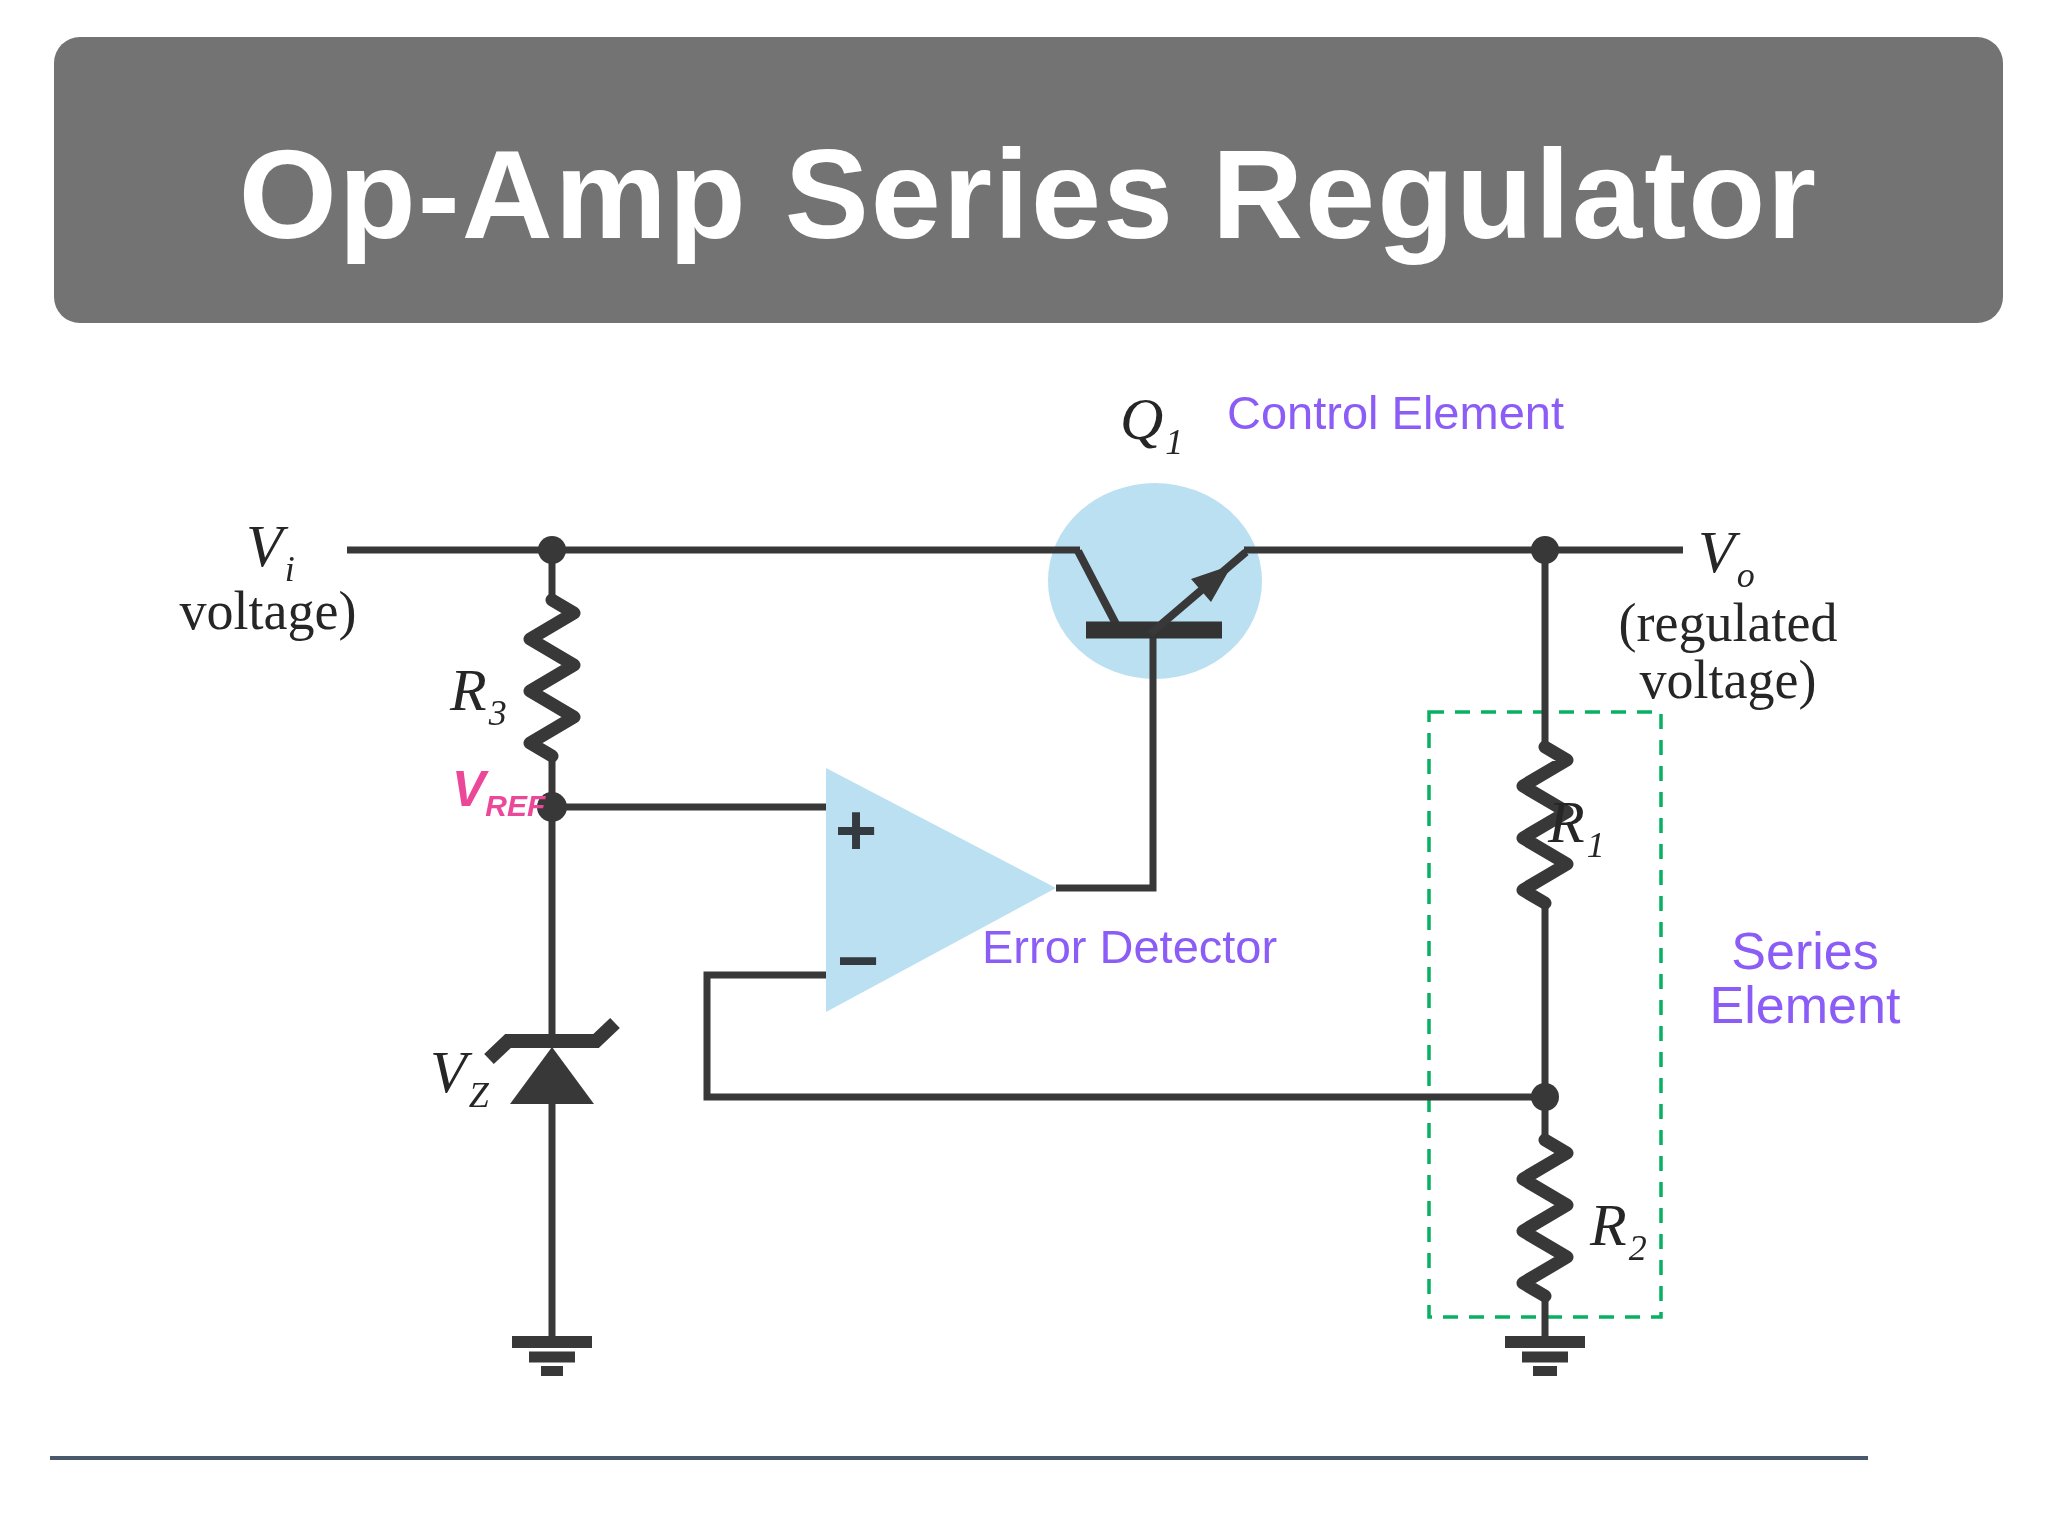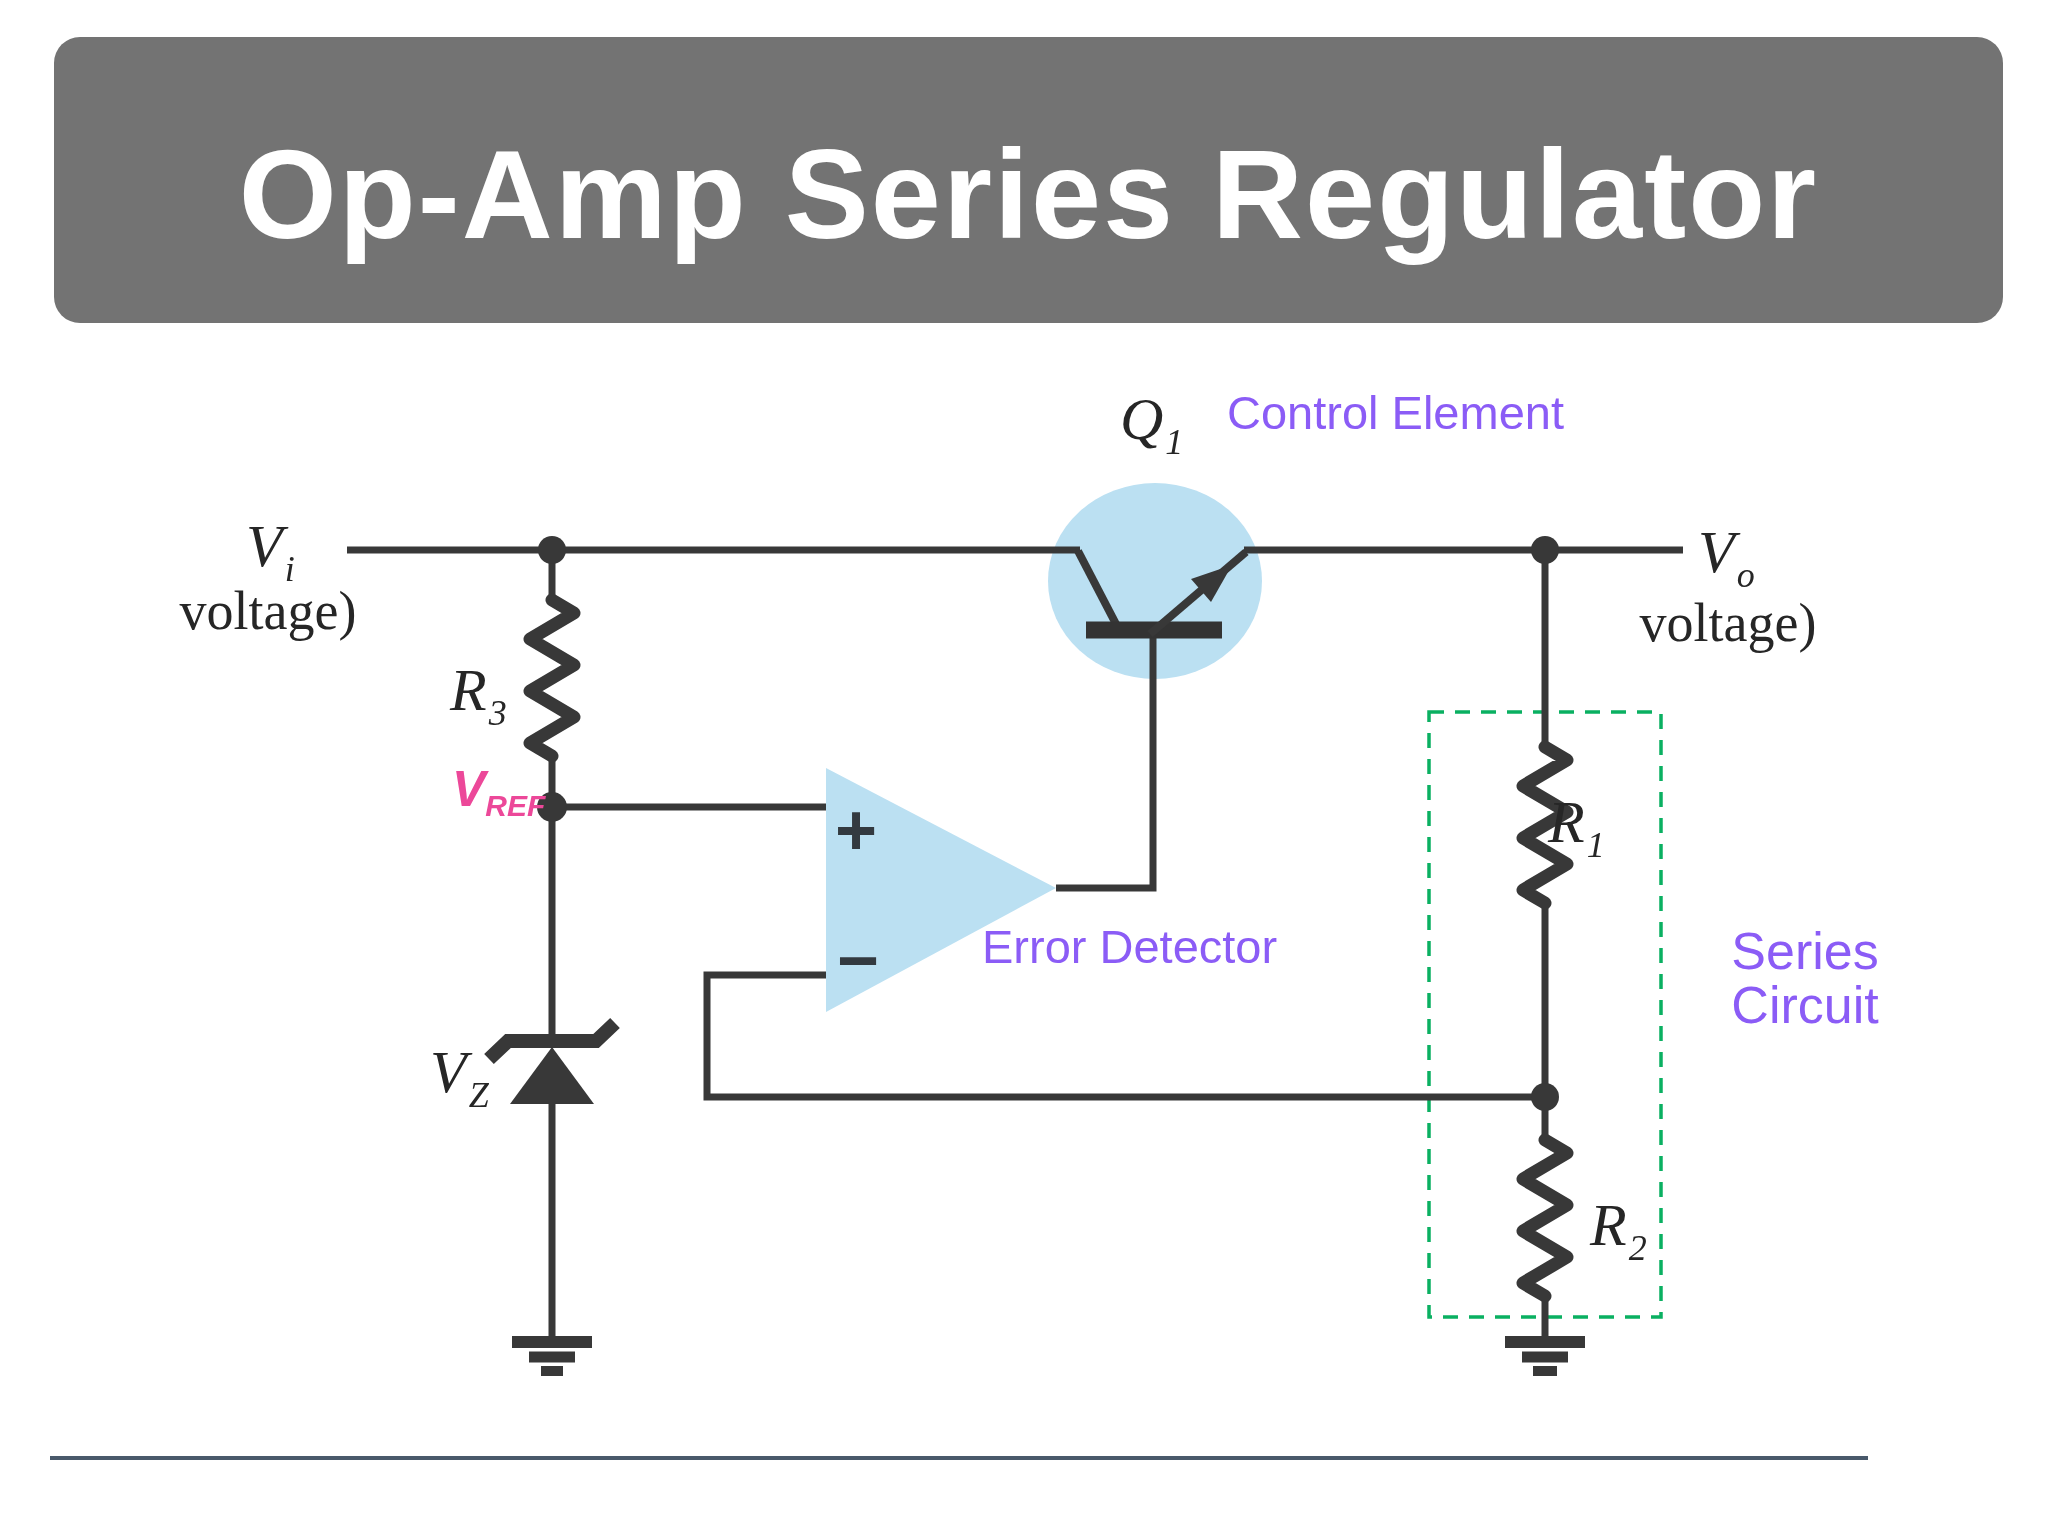--- a/index.html
+++ b/index.html
@@ -142,36 +142,37 @@
 </div>
 
 <div class="lbl" style="left:1120px;top:389px;">
   <span class="m">Q</span><span class="s">1</span>
 </div>
 
 <div class="lbl" style="left:1698px;top:522px;">
   <span class="m">V</span><span class="s">o</span>
 </div>
 <div class="desc" style="left:1558px;top:595px;width:340px;">
+  <div>(regulated</div>
   <div>voltage)</div>
 </div>
 
 <div class="lbl" style="left:1548px;top:792px;">
   <span class="m">R</span><span class="s">1</span>
 </div>
 
 <div class="lbl" style="left:1590px;top:1195px;">
   <span class="m">R</span><span class="s">2</span>
 </div>
 
 <div class="opsign" style="left:820px;top:794px;width:72px;font-size:72px;">+</div>
 <div class="opsign" style="left:822px;top:924px;width:72px;font-size:72px;">−</div>
 
 <div class="ann" style="left:1227px;top:386px;">Control Element</div>
 
 <div class="ann" style="left:982px;top:920px;">Error Detector</div>
 
 <div class="ann center" style="left:1685px;top:924px;width:240px;font-size:52px;line-height:54px;">
   <div>Series</div>
-  <div>Circuit</div>
+  <div>Element</div>
 </div>
 
 <div class="bottom-rule"></div>
 
 </body></html>

